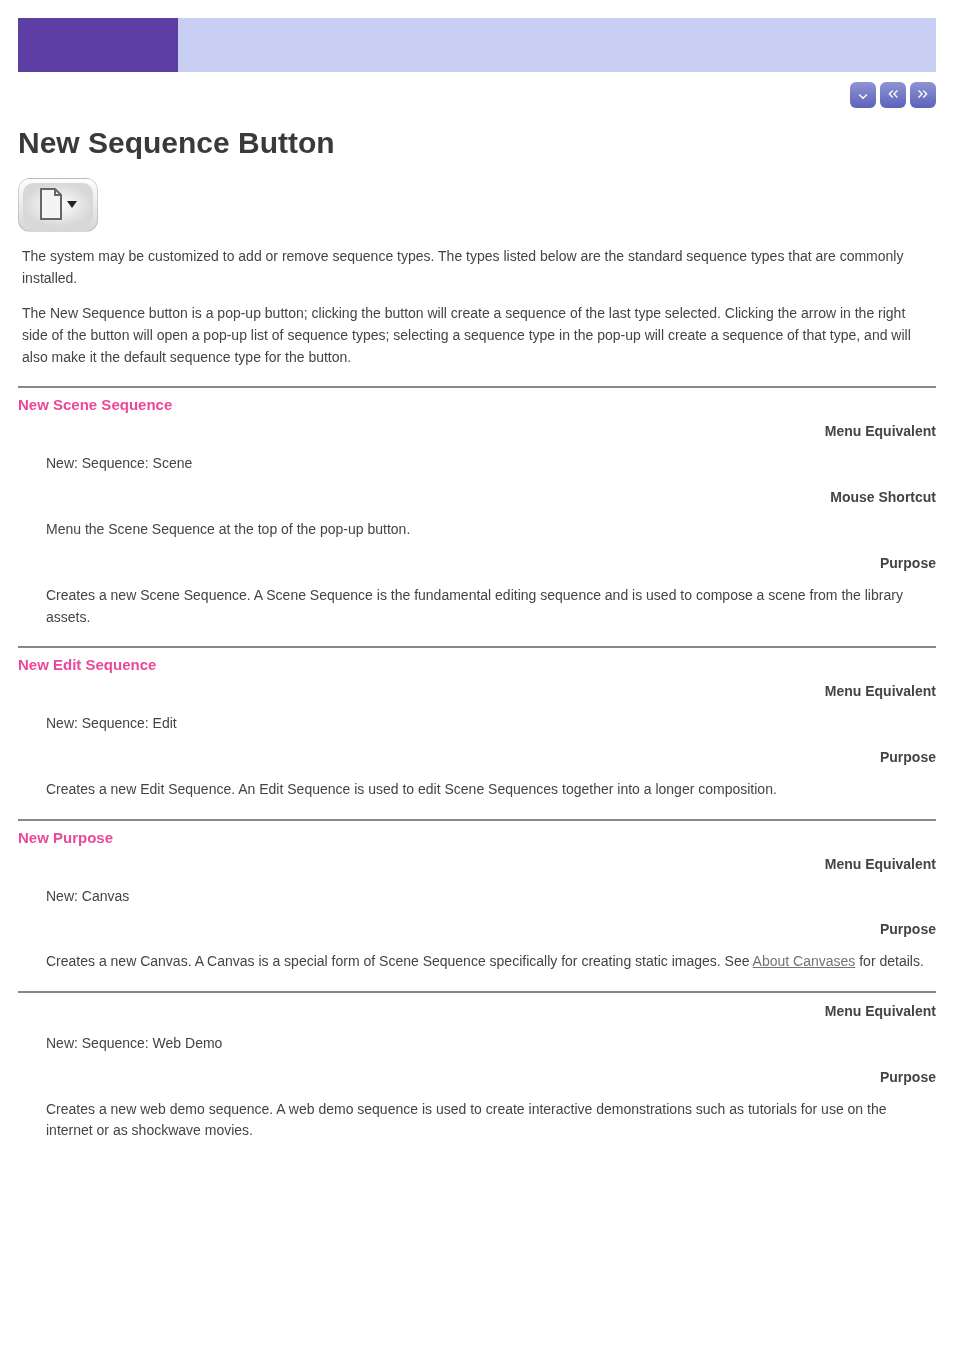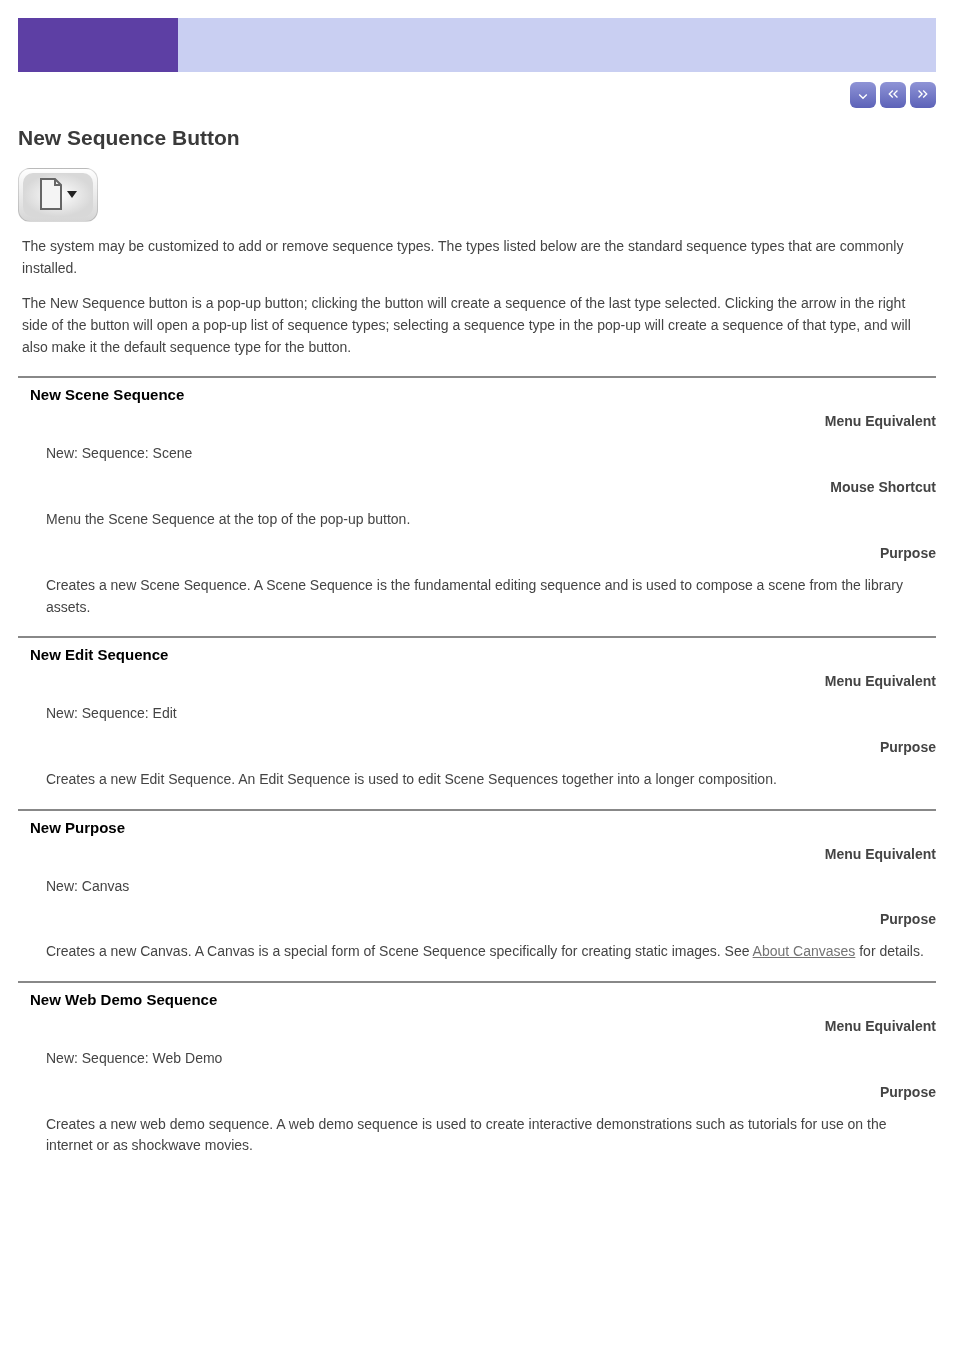--- a/index.html
+++ b/index.html
@@ -17,33 +17,33 @@
   .banner-left { background: #5d3fa4; width: 160px; height: 100%; }
   .banner-right { background: #c9cff2; flex: 1; height: 100%; }
   .nav-icons { display: flex; justify-content: flex-end; gap: 4px; padding: 4px 0 10px 0; }
   .nav-btn {
     width: 26px; height: 26px; border-radius: 6px;
     background: linear-gradient(#8f94d6, #5c62b8);
     display: flex; align-items: center; justify-content: center;
     cursor: pointer;
   }
   .nav-btn svg { width: 16px; height: 16px; fill: #ffffff; }
-  h1.page-title { font-size: 21px; font-weight: bold; margin: 8px 0 18px 0; color: #3a3a3a; }
+  h1.page-title { font-size: 30px; font-weight: bold; margin: 8px 0 18px 0; color: #3a3a3a; }
   .toolbar-icon {
     display: inline-block; border-radius: 12px; padding: 4px;
     background: linear-gradient(#ffffff,#d6d6d6); border: 1px solid #66666640;
   }
   .toolbar-icon-inner {
     width: 70px; height: 44px; border-radius: 10px;
     background: radial-gradient(ellipse at center, #ffffff 0%, #d8d8d8 70%);
     display: flex; align-items: center; justify-content: center; gap: 2px;
   }
   .para { margin: 14px 4px; line-height: 1.55; }
   hr.rule { border: none; border-top: 2px solid #888888; margin: 18px 0 8px 0; }
-  h2.section-head { font-size: 15px; font-weight: bold; margin: 4px 0 8px 12px; color: #000000; }
+  h2.section-head { font-size: 15px; font-weight: bold; margin: 4px 0 8px 0; color: #ec4899; }
   .sub-block { margin-left: 24px; }
   .sub-head { font-weight: bold; margin: 10px 0 4px 0; text-align: right; }
   a.text-link { color: #737373; text-decoration: underline; cursor: pointer; }
 </style>
 </head>
 <body>
 
 <div class="page">
 
   <div class="banner">
@@ -125,21 +125,20 @@
     <div class="sub-head">Menu Equivalent</div>
     <div class="para">New: Canvas</div>
     <div class="sub-head">Purpose</div>
     <div class="para">
       <span>Creates a new Canvas. A Canvas is a special form of Scene Sequence specifically for creating static images. See </span><a class="text-link">About Canvases</a><span> for details.</span>
     </div>
   </div>
 
   
   <hr class="rule">
-  <h2 class="section-head">New Web Demo Sequence</h2>
   <div class="sub-block">
     <div class="sub-head">Menu Equivalent</div>
     <div class="para">New: Sequence: Web Demo</div>
     <div class="sub-head">Purpose</div>
     <div class="para">Creates a new web demo sequence. A web demo sequence is used to create interactive demonstrations such as tutorials for use on the internet or as shockwave movies.</div>
   </div>
 
 </div>
 
 </body></html>

